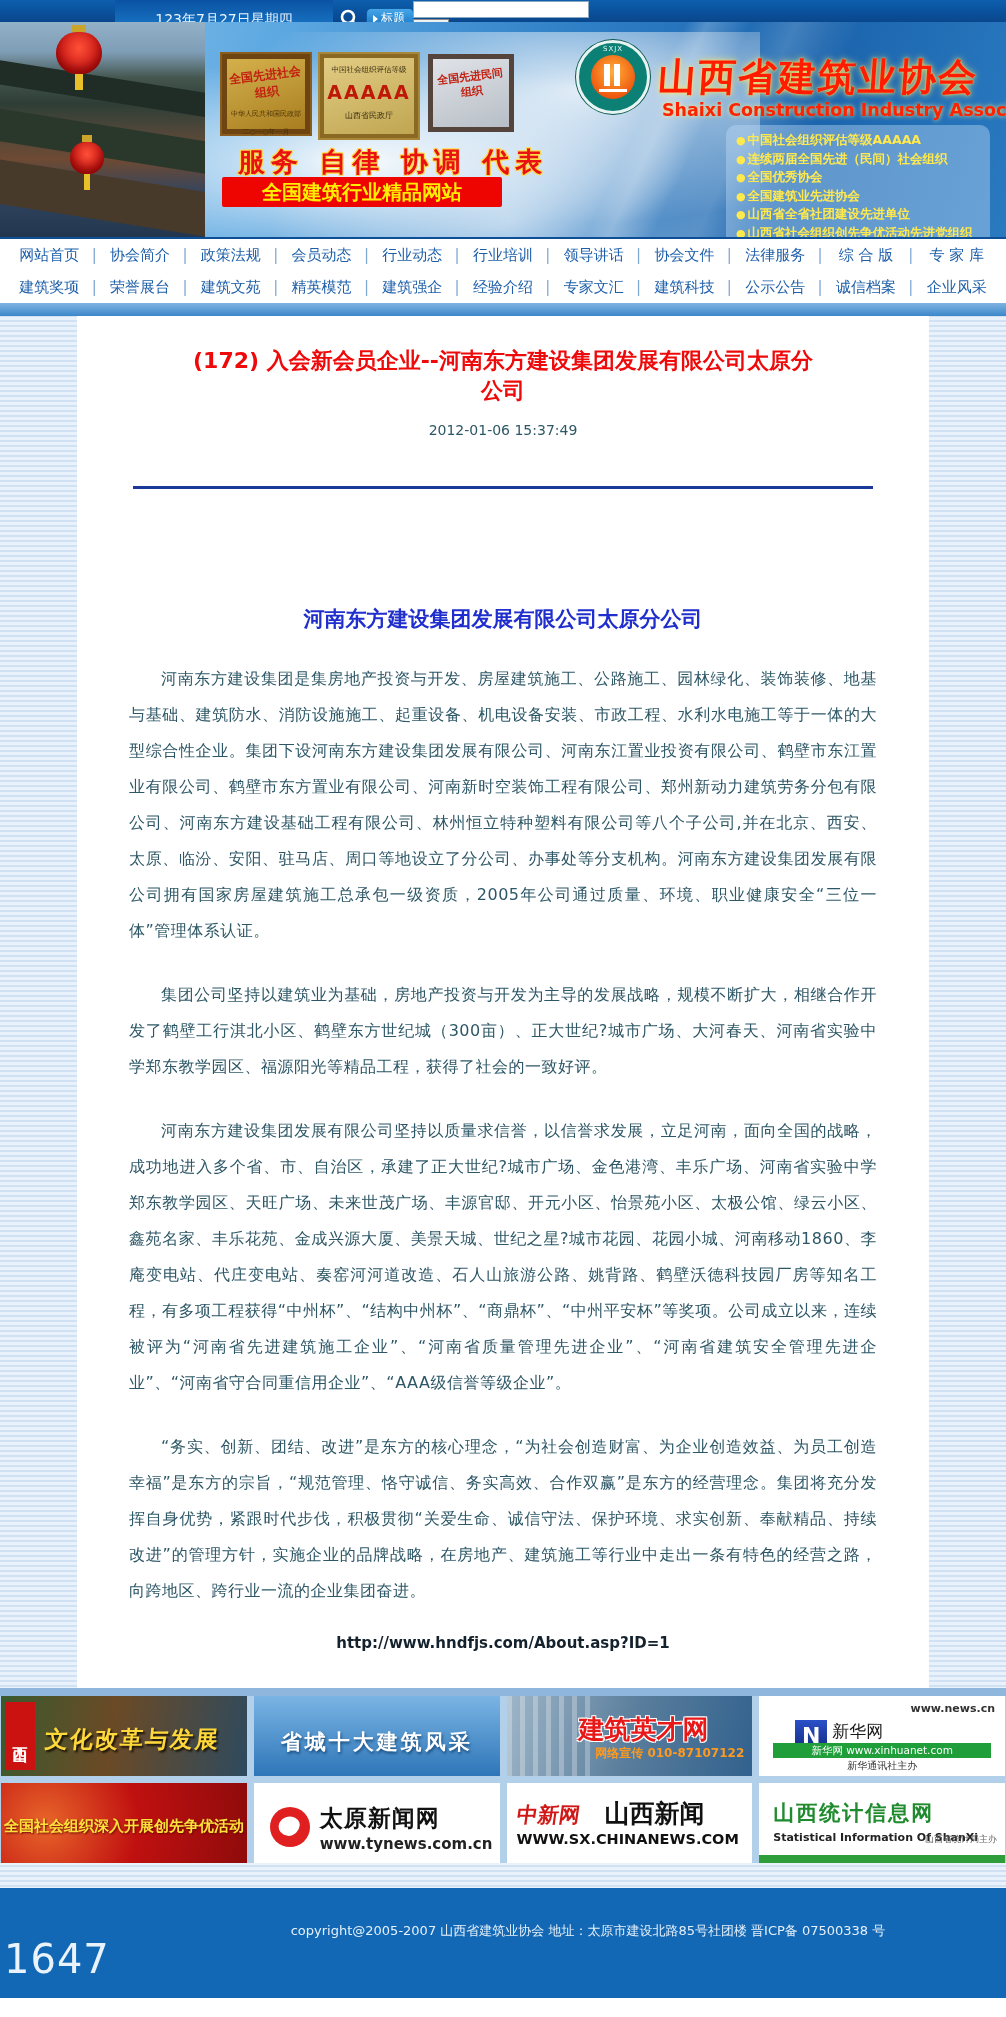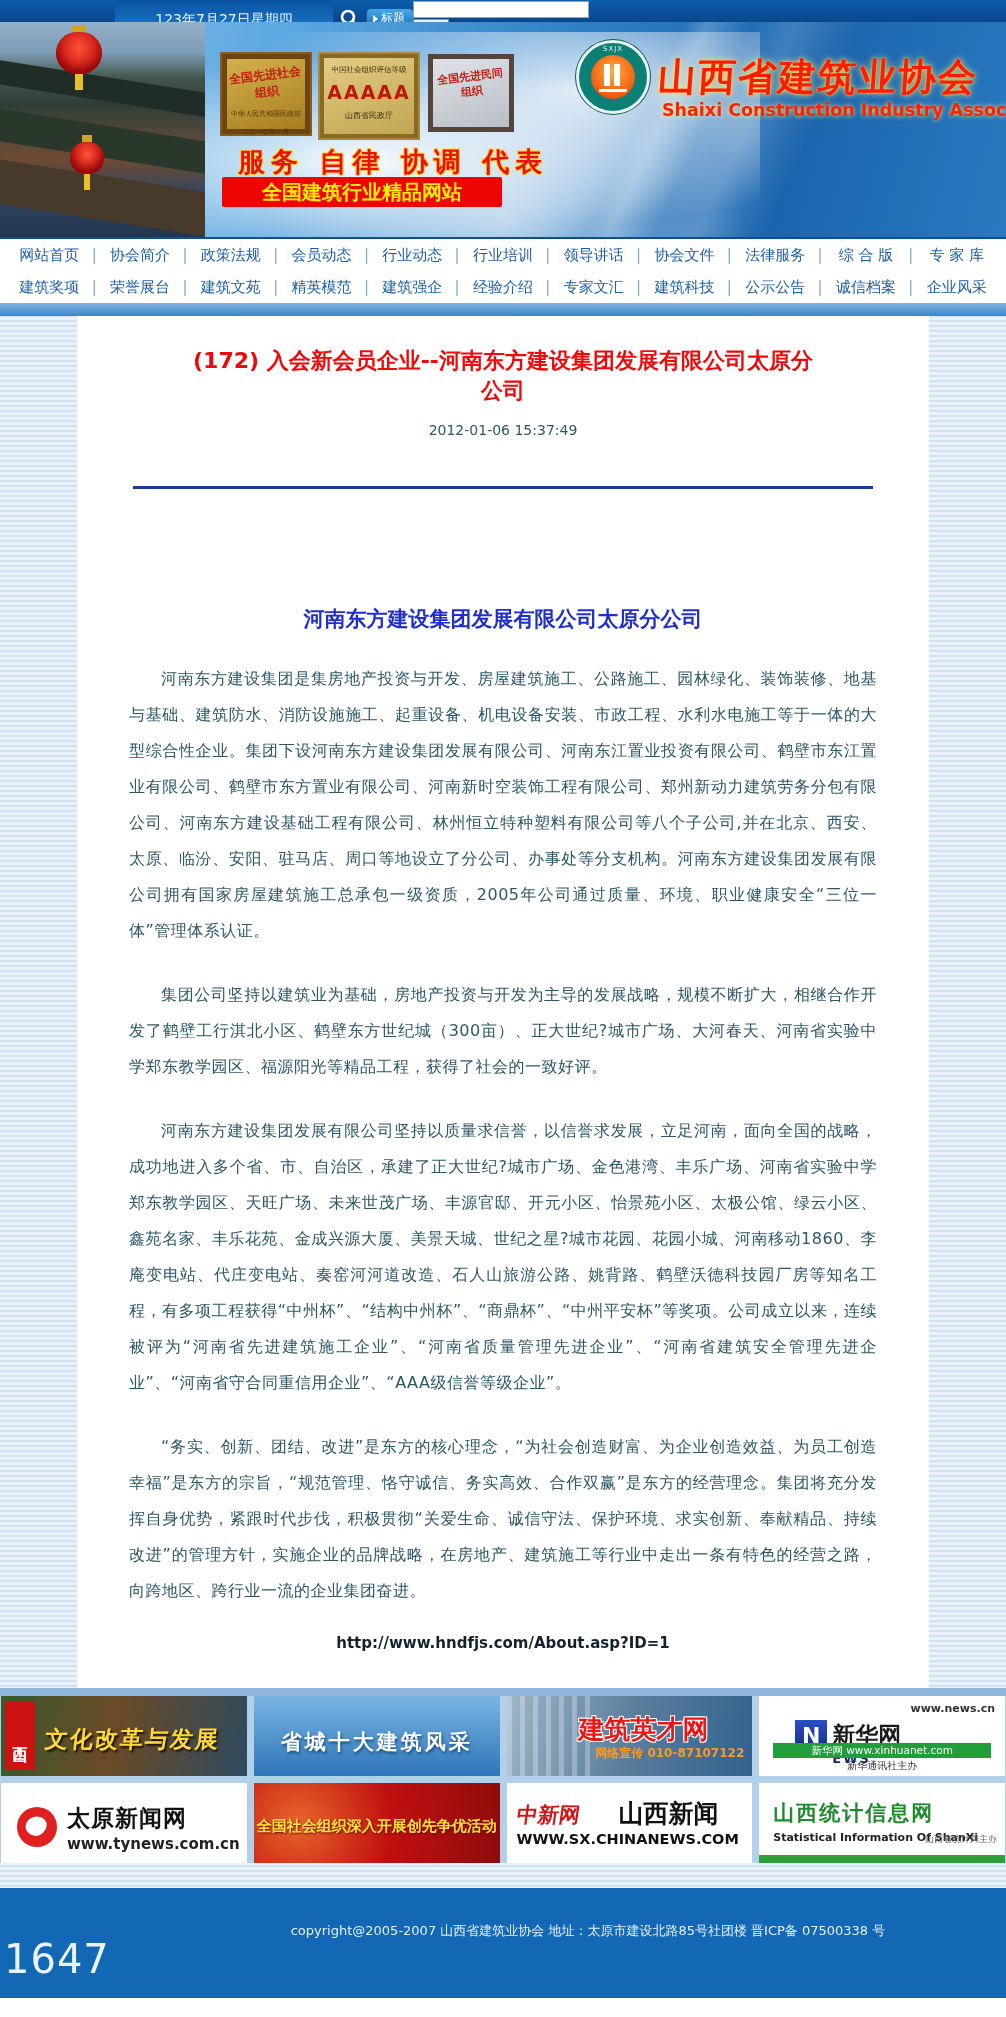--- a/index.html
+++ b/index.html
@@ -142,41 +142,41 @@
   .ad-yingcai::before { content:""; position:absolute; left:0; top:0; bottom:0; width:90px;
     background:repeating-linear-gradient(90deg, rgba(255,255,255,.28) 0 5px, transparent 5px 13px); }
   .ad-yingcai .t { position:absolute; left:72px; top:16px; color:#e81818; font-size:26px; font-weight:bold;
     text-shadow:1px 1px 0 #fff,-1px -1px 0 #fff,1px -1px 0 #fff,-1px 1px 0 #fff; white-space:nowrap; }
   .ad-yingcai .n { position:absolute; right:8px; bottom:14px; color:#ff9a1e; font-size:12px; font-weight:bold; }
   .ad-xinhua { background:#fff; }
   .ad-xinhua .top-url { position:absolute; right:10px; top:6px; color:#333; font-size:11px; font-weight:bold; }
   .ad-xinhua .lg { position:absolute; left:36px; top:24px; display:flex; gap:5px; align-items:flex-start; }
   .ad-xinhua .nbox { width:32px; height:32px; background:linear-gradient(180deg,#2a50c8,#12287e);
     color:#fff; font-size:22px; font-weight:bold; text-align:center; line-height:32px; }
-  .ad-xinhua .cn { color:#1a1a1a; font-size:23px; font-weight:bold; display:block; }
+  .ad-xinhua .cn { color:#1a1a1a; font-size:17px; font-weight:normal; display:block; }
   .ad-xinhua .ews { color:#12287e; font-size:13px; font-weight:bold; letter-spacing:2px; display:block; }
   .ad-xinhua .gbar { position:absolute; left:14px; right:14px; bottom:18px; height:15px;
     background:#1f9e3a; color:#fff; font-size:10.5px; text-align:center; line-height:15px; }
   .ad-xinhua .host { position:absolute; left:0; right:0; bottom:3px; text-align:center;
     color:#333; font-size:10px; }
   .ad-chuang { background:radial-gradient(circle at 18% 50%, #e8652a, #c01010 45%, #8f0b0b); }
   .ad-chuang .t { position:absolute; left:0; right:0; top:34px; text-align:center; color:#ffe23a;
     font-size:15px; font-weight:bold; text-shadow:1px 1px 2px #6a0404; white-space:nowrap; }
   .ad-tynews { background:#fff; }
   .ad-tynews .lg { position:absolute; left:16px; top:24px; width:40px; height:40px; border-radius:50%;
     background:#e02020; }
   .ad-tynews .lg::after { content:""; position:absolute; left:9px; top:9px; width:20px; height:20px;
     border-radius:60% 40% 55% 45%; background:#fff; transform:rotate(25deg); }
   .ad-tynews .t { position:absolute; left:66px; top:20px; color:#111; font-size:23px;
     font-weight:bold; letter-spacing:1px; }
   .ad-tynews .u { position:absolute; left:66px; top:52px; color:#222; font-size:15px; font-weight:bold; }
   .ad-china { background:#fff; }
   .ad-china .lg { position:absolute; left:10px; top:18px; color:#d01818; font-size:21px;
     font-weight:bold; transform:skewX(-8deg); }
-  .ad-china .t { position:absolute; left:98px; top:14px; color:#111; font-size:25px; font-weight:bold;margin-left:14px; }
+  .ad-china .t { position:absolute; left:98px; top:14px; color:#111; font-size:25px; font-weight:bold; }
   .ad-china .u { position:absolute; left:10px; bottom:16px; color:#111; font-size:14.5px; font-weight:bold; }
   .ad-tongji { background:#fff; }
   .ad-tongji .t { position:absolute; left:14px; top:16px; color:#1f8a2e; font-size:21px;
     font-weight:bold; letter-spacing:2px; }
   .ad-tongji .s { position:absolute; left:14px; top:48px; color:#222; font-size:11px; font-weight:bold; }
   .ad-tongji .h { position:absolute; right:8px; top:50px; color:#666; font-size:9px; }
   .ad-tongji .gbar { position:absolute; left:0; right:0; bottom:0; height:8px; background:#2e9e3a; }
 
   
   .pre-footer-gap { height:25px; }
@@ -233,20 +233,29 @@
       </div>
     </div>
     <div class="slogan">服务 自律 协调 代表</div>
     <div class="site-badge">全国建筑行业精品网站</div>
     <div class="logo">
       <span class="logo-txt">SXJX</span>
       <span class="logo-inner"></span>
     </div>
     <div class="org-cn">山西省建筑业协会</div>
     <div class="org-en">Shaixi Construction Industry Association</div>
+    <ul class="honors">
+
+    <li class="honor">中国社会组织评估等级AAAAA</li>
+        <li class="honor">连续两届全国先进（民间）社会组织</li>
+        <li class="honor">全国优秀协会</li>
+        <li class="honor">全国建筑业先进协会</li>
+        <li class="honor">山西省全省社团建设先进单位</li>
+        <li class="honor">山西省社会组织创先争优活动先进党组织</li>
+      </ul>
   </div>
 
   <nav class="nav">
     <div class="nav-row">
 
     <a class="nav-item">网站首页</a>
         <a class="nav-item">协会简介</a>
         <a class="nav-item">政策法规</a>
         <a class="nav-item">会员动态</a>
         <a class="nav-item">行业动态</a>
@@ -309,27 +318,27 @@
       <span class="lg">
         <span class="nbox">N</span>
         <span>
           <span class="cn">新华网</span>
           <span class="ews">EWS</span>
         </span>
       </span>
       <span class="gbar">新华网 www.xinhuanet.com</span>
       <span class="host">新华通讯社主办</span>
     </div>
+    <div class="ad ad-chuang">
+      <span class="t">全国社会组织深入开展创先争优活动</span>
+    </div>
     <div class="ad ad-tynews">
       <span class="lg"></span>
       <span class="t">太原新闻网</span>
       <span class="u">www.tynews.com.cn</span>
-    </div>
-    <div class="ad ad-chuang">
-      <span class="t">全国社会组织深入开展创先争优活动</span>
     </div>
     <div class="ad ad-china">
       <span class="lg">中新网</span>
       <span class="t">山西新闻</span>
       <span class="u">WWW.SX.CHINANEWS.COM</span>
     </div>
     <div class="ad ad-tongji">
       <span class="t">山西统计信息网</span>
       <span class="s">Statistical Information Of ShanXi</span>
       <span class="h">山西省统计局主办</span>

